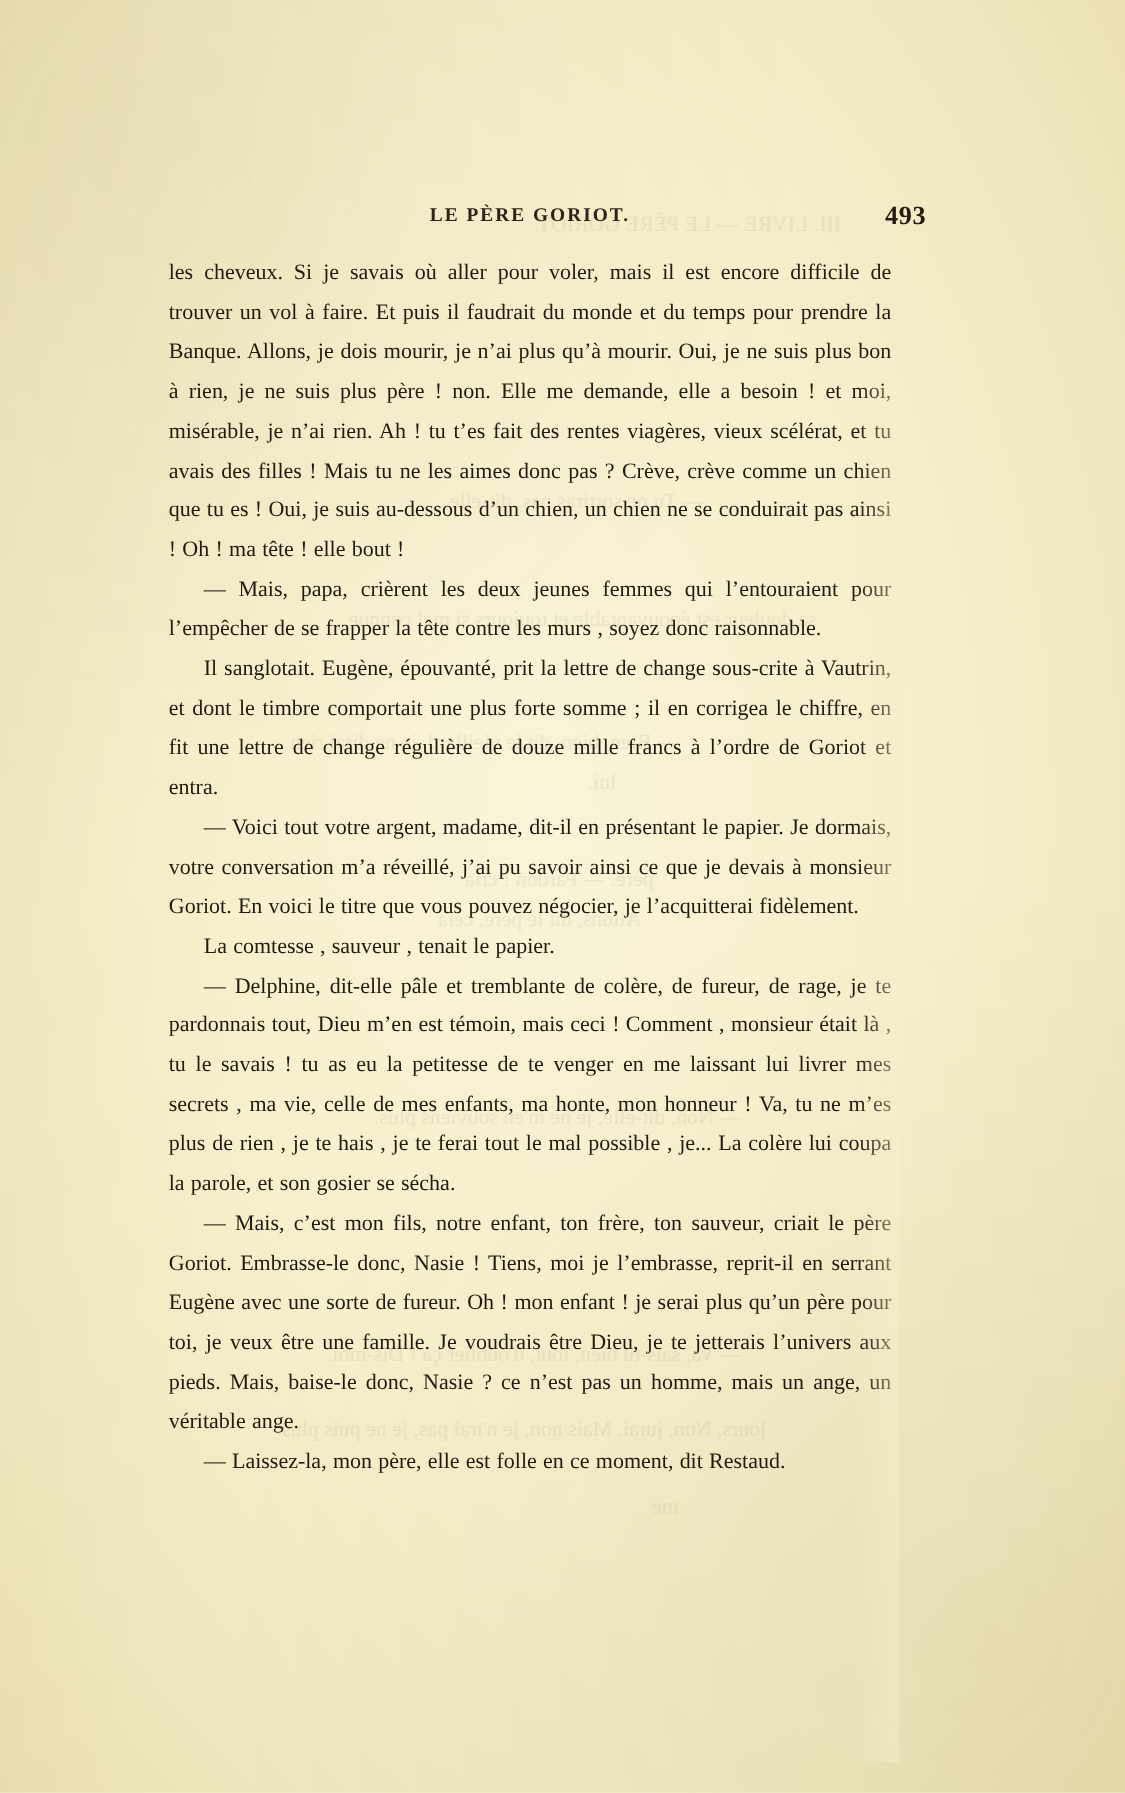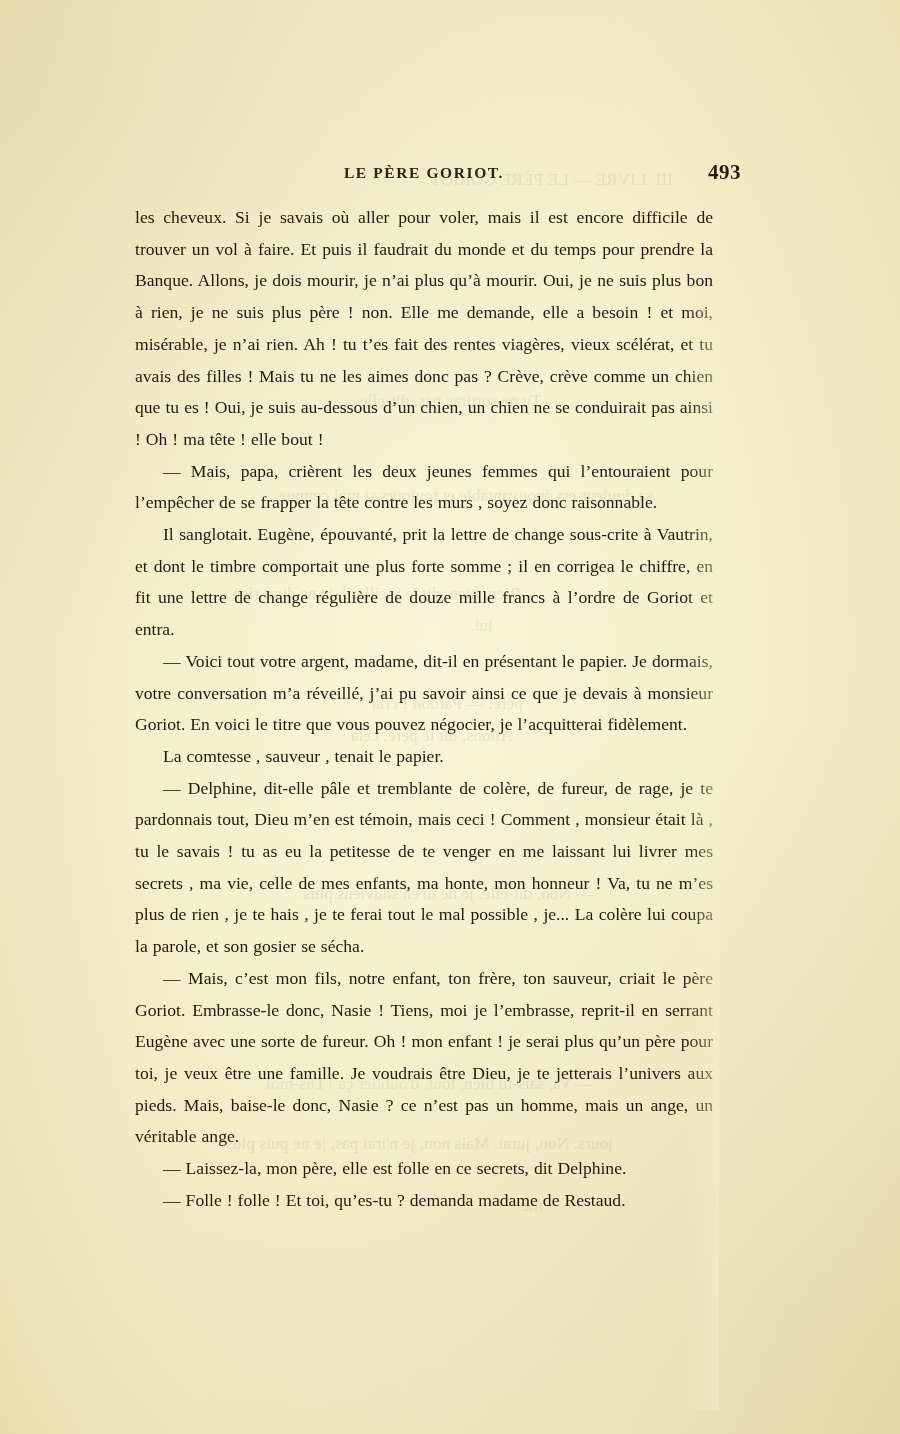--- a/index.html
+++ b/index.html
@@ -137,19 +137,18 @@
     </div>
 
     <div class="body-text">
       <p>les cheveux. Si je savais où aller pour voler, mais il est encore difficile de trouver un vol à faire. Et puis il faudrait du monde et du temps pour prendre la Banque. Allons, je dois mourir, je n’ai plus qu’à mourir. Oui, je ne suis plus bon à rien, je ne suis plus père ! non. Elle me demande, elle a besoin ! et moi, misérable, je n’ai rien. Ah ! tu t’es fait des rentes viagères, vieux scélérat, et tu avais des filles ! Mais tu ne les aimes donc pas ? Crève, crève comme un chien que tu es ! Oui, je suis au-dessous d’un chien, un chien ne se conduirait pas ainsi ! Oh ! ma tête ! elle bout !</p>
       <p class="indent">— Mais, papa, crièrent les deux jeunes femmes qui l’entouraient pour l’empêcher de se frapper la tête contre les murs , soyez donc raisonnable.</p>
       <p class="indent">Il sanglotait. Eugène, épouvanté, prit la lettre de change sous-crite à Vautrin, et dont le timbre comportait une plus forte somme ; il en corrigea le chiffre, en fit une lettre de change régulière de douze mille francs à l’ordre de Goriot et entra.</p>
       <p class="indent">— Voici tout votre argent, madame, dit-il en présentant le papier. Je dormais, votre conversation m’a réveillé, j’ai pu savoir ainsi ce que je devais à monsieur Goriot. En voici le titre que vous pouvez négocier, je l’acquitterai fidèlement.</p>
       <p class="indent">La comtesse , sauveur , tenait le papier.</p>
       <p class="indent">— Delphine, dit-elle pâle et tremblante de colère, de fureur, de rage, je te pardonnais tout, Dieu m’en est témoin, mais ceci ! Comment , monsieur était là , tu le savais ! tu as eu la petitesse de te venger en me laissant lui livrer mes secrets , ma vie, celle de mes enfants, ma honte, mon honneur ! Va, tu ne m’es plus de rien , je te hais , je te ferai tout le mal possible , je... La colère lui coupa la parole, et son gosier se sécha.</p>
       <p class="indent">— Mais, c’est mon fils, notre enfant, ton frère, ton sauveur, criait le père Goriot. Embrasse-le donc, Nasie ! Tiens, moi je l’embrasse, reprit-il en serrant Eugène avec une sorte de fureur. Oh ! mon enfant ! je serai plus qu’un père pour toi, je veux être une famille. Je voudrais être Dieu, je te jetterais l’univers aux pieds. Mais, baise-le donc, Nasie ? ce n’est pas un homme, mais un ange, un véritable ange.</p>
-      <p class="indent">— Laissez-la, mon père, elle est folle en ce secrets, dit Delphine.</p>
-      <p class="indent">— Folle ! folle ! Et toi, qu’es-tu ? demanda madame de Restaud.</p>
+      <p class="indent">— Laissez-la, mon père, elle est folle en ce moment, dit Restaud.</p>
     </div>
 
     <div class="fade-right"></div>
   </div>
 </div>
 
 </body></html>

